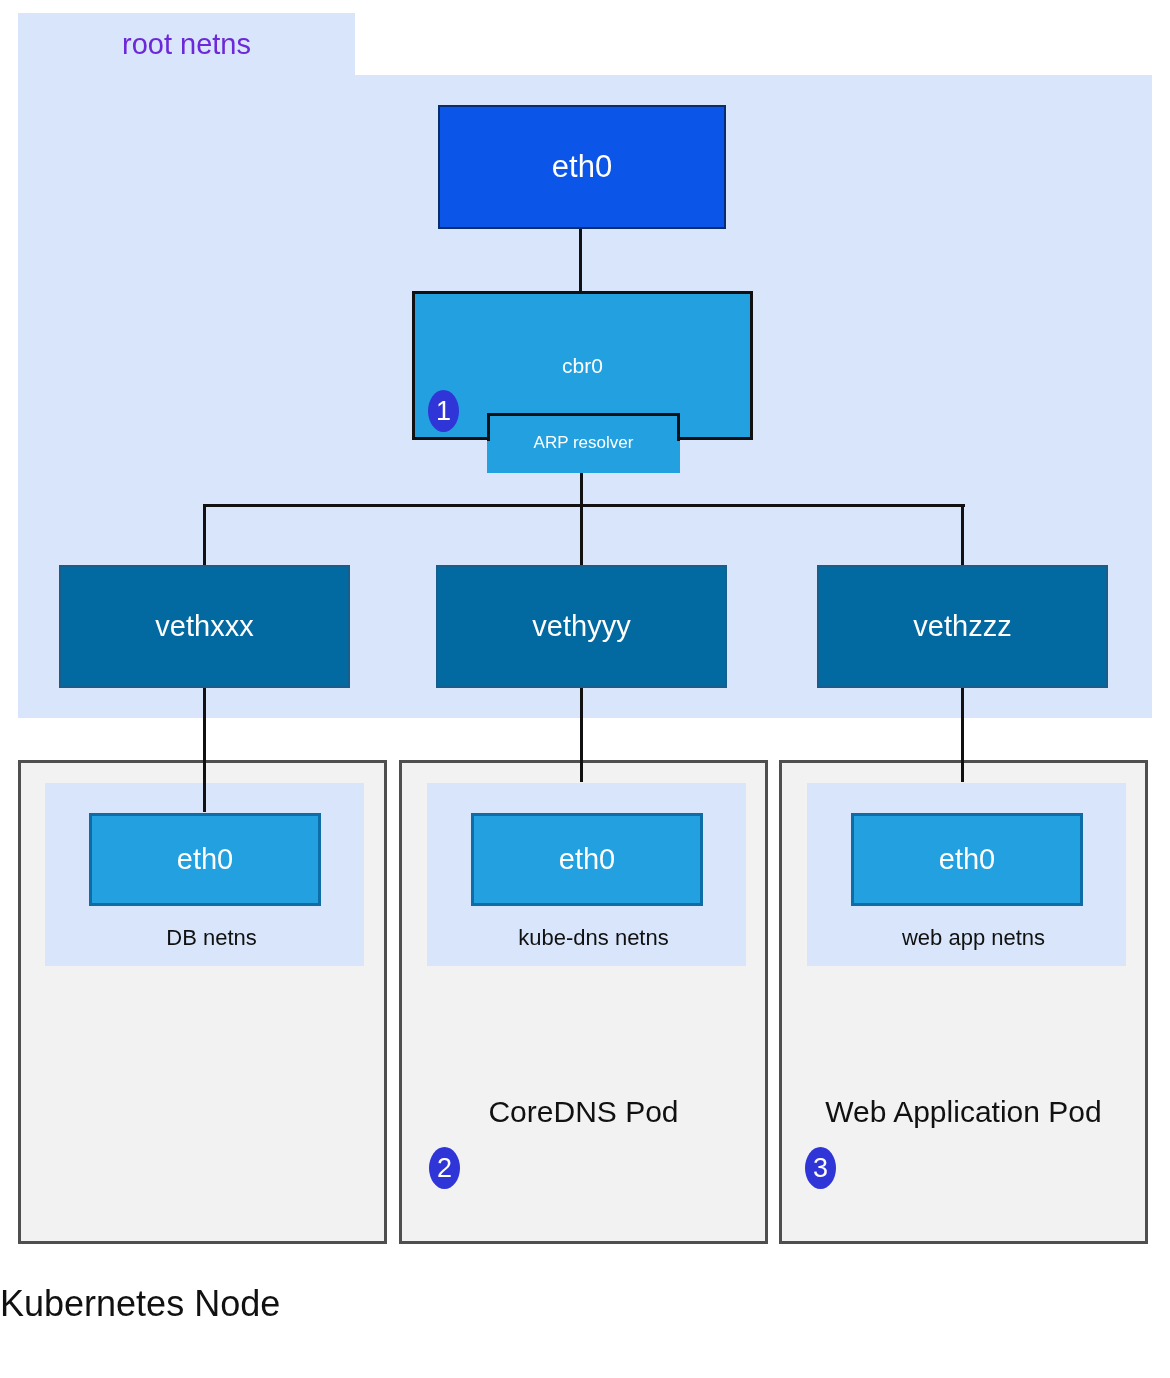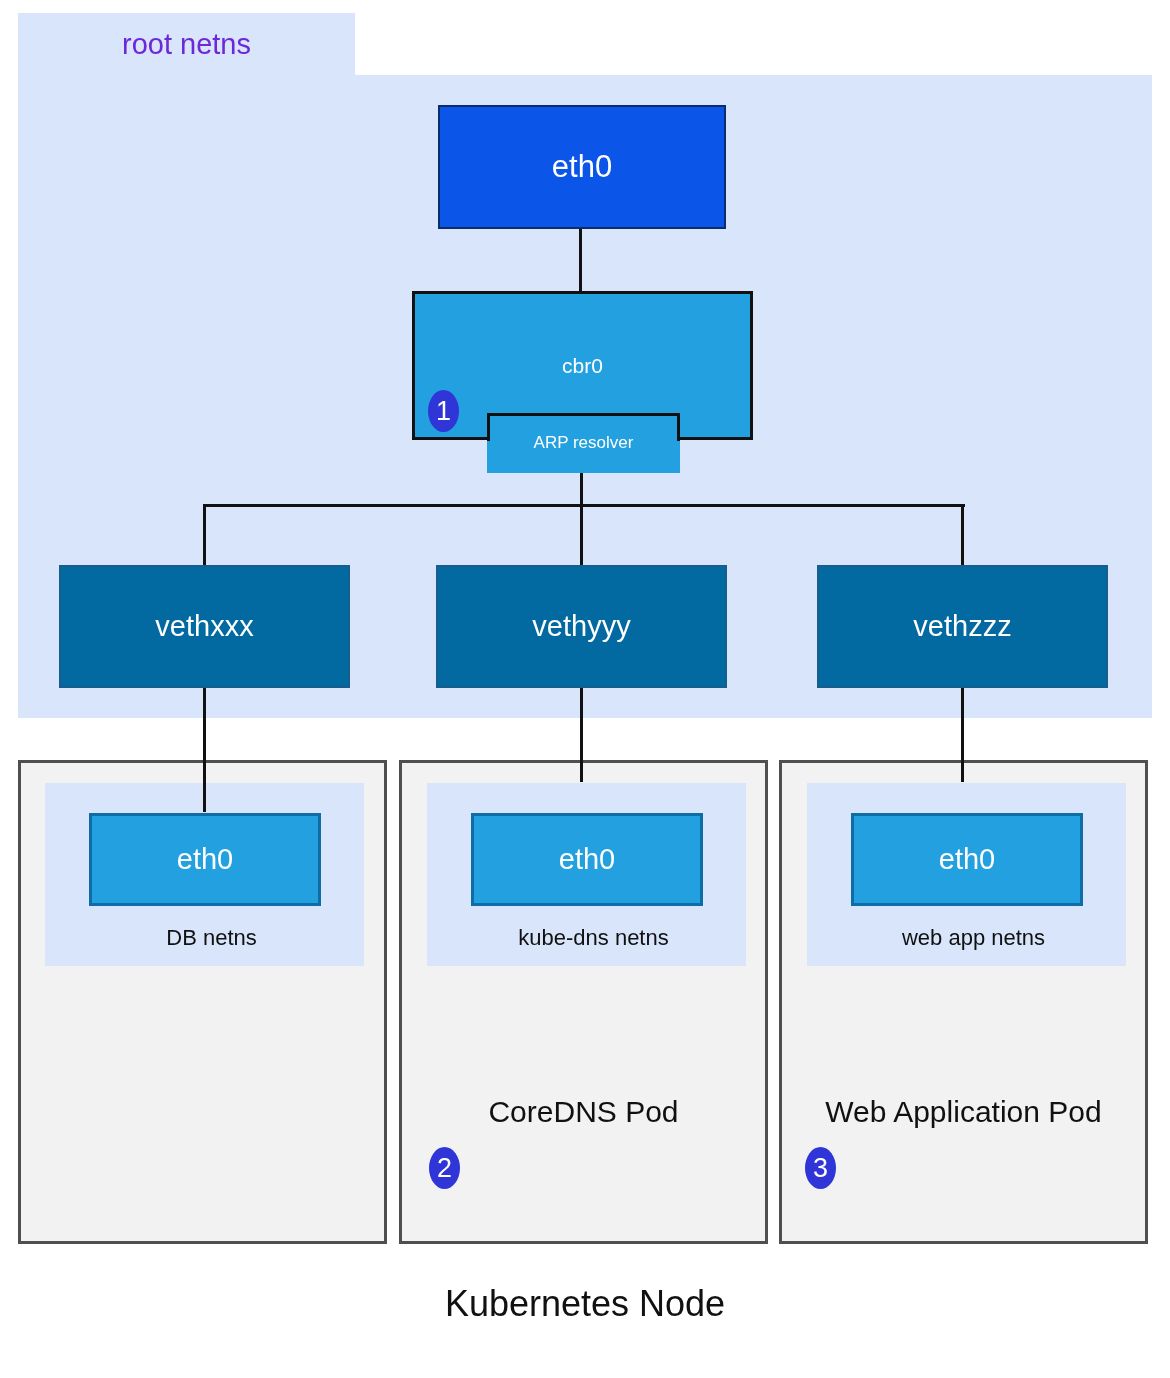--- a/index.html
+++ b/index.html
@@ -80,21 +80,21 @@
   .badge{
     position:absolute;width:31px;height:42px;border-radius:50%;
     background:#2f35d6;color:#fff;font-size:27px;
     display:flex;align-items:center;justify-content:center;z-index:4;
   }
   .badge-1{left:428px;top:390px;}
   .badge-2{left:429px;top:1147px;}
   .badge-3{left:805px;top:1147px;}
   
   .node-title{
-    position:absolute;left:0;top:1283px;width:1170px;text-align:center;
+    position:absolute;left:0;top:1283px;width:1170px;
     font-size:36px;color:#111;
   }
 </style>
 </head>
 <body>
 
 <div class="stage">
 
   <div class="root-tab">
     <span>root netns</span>

